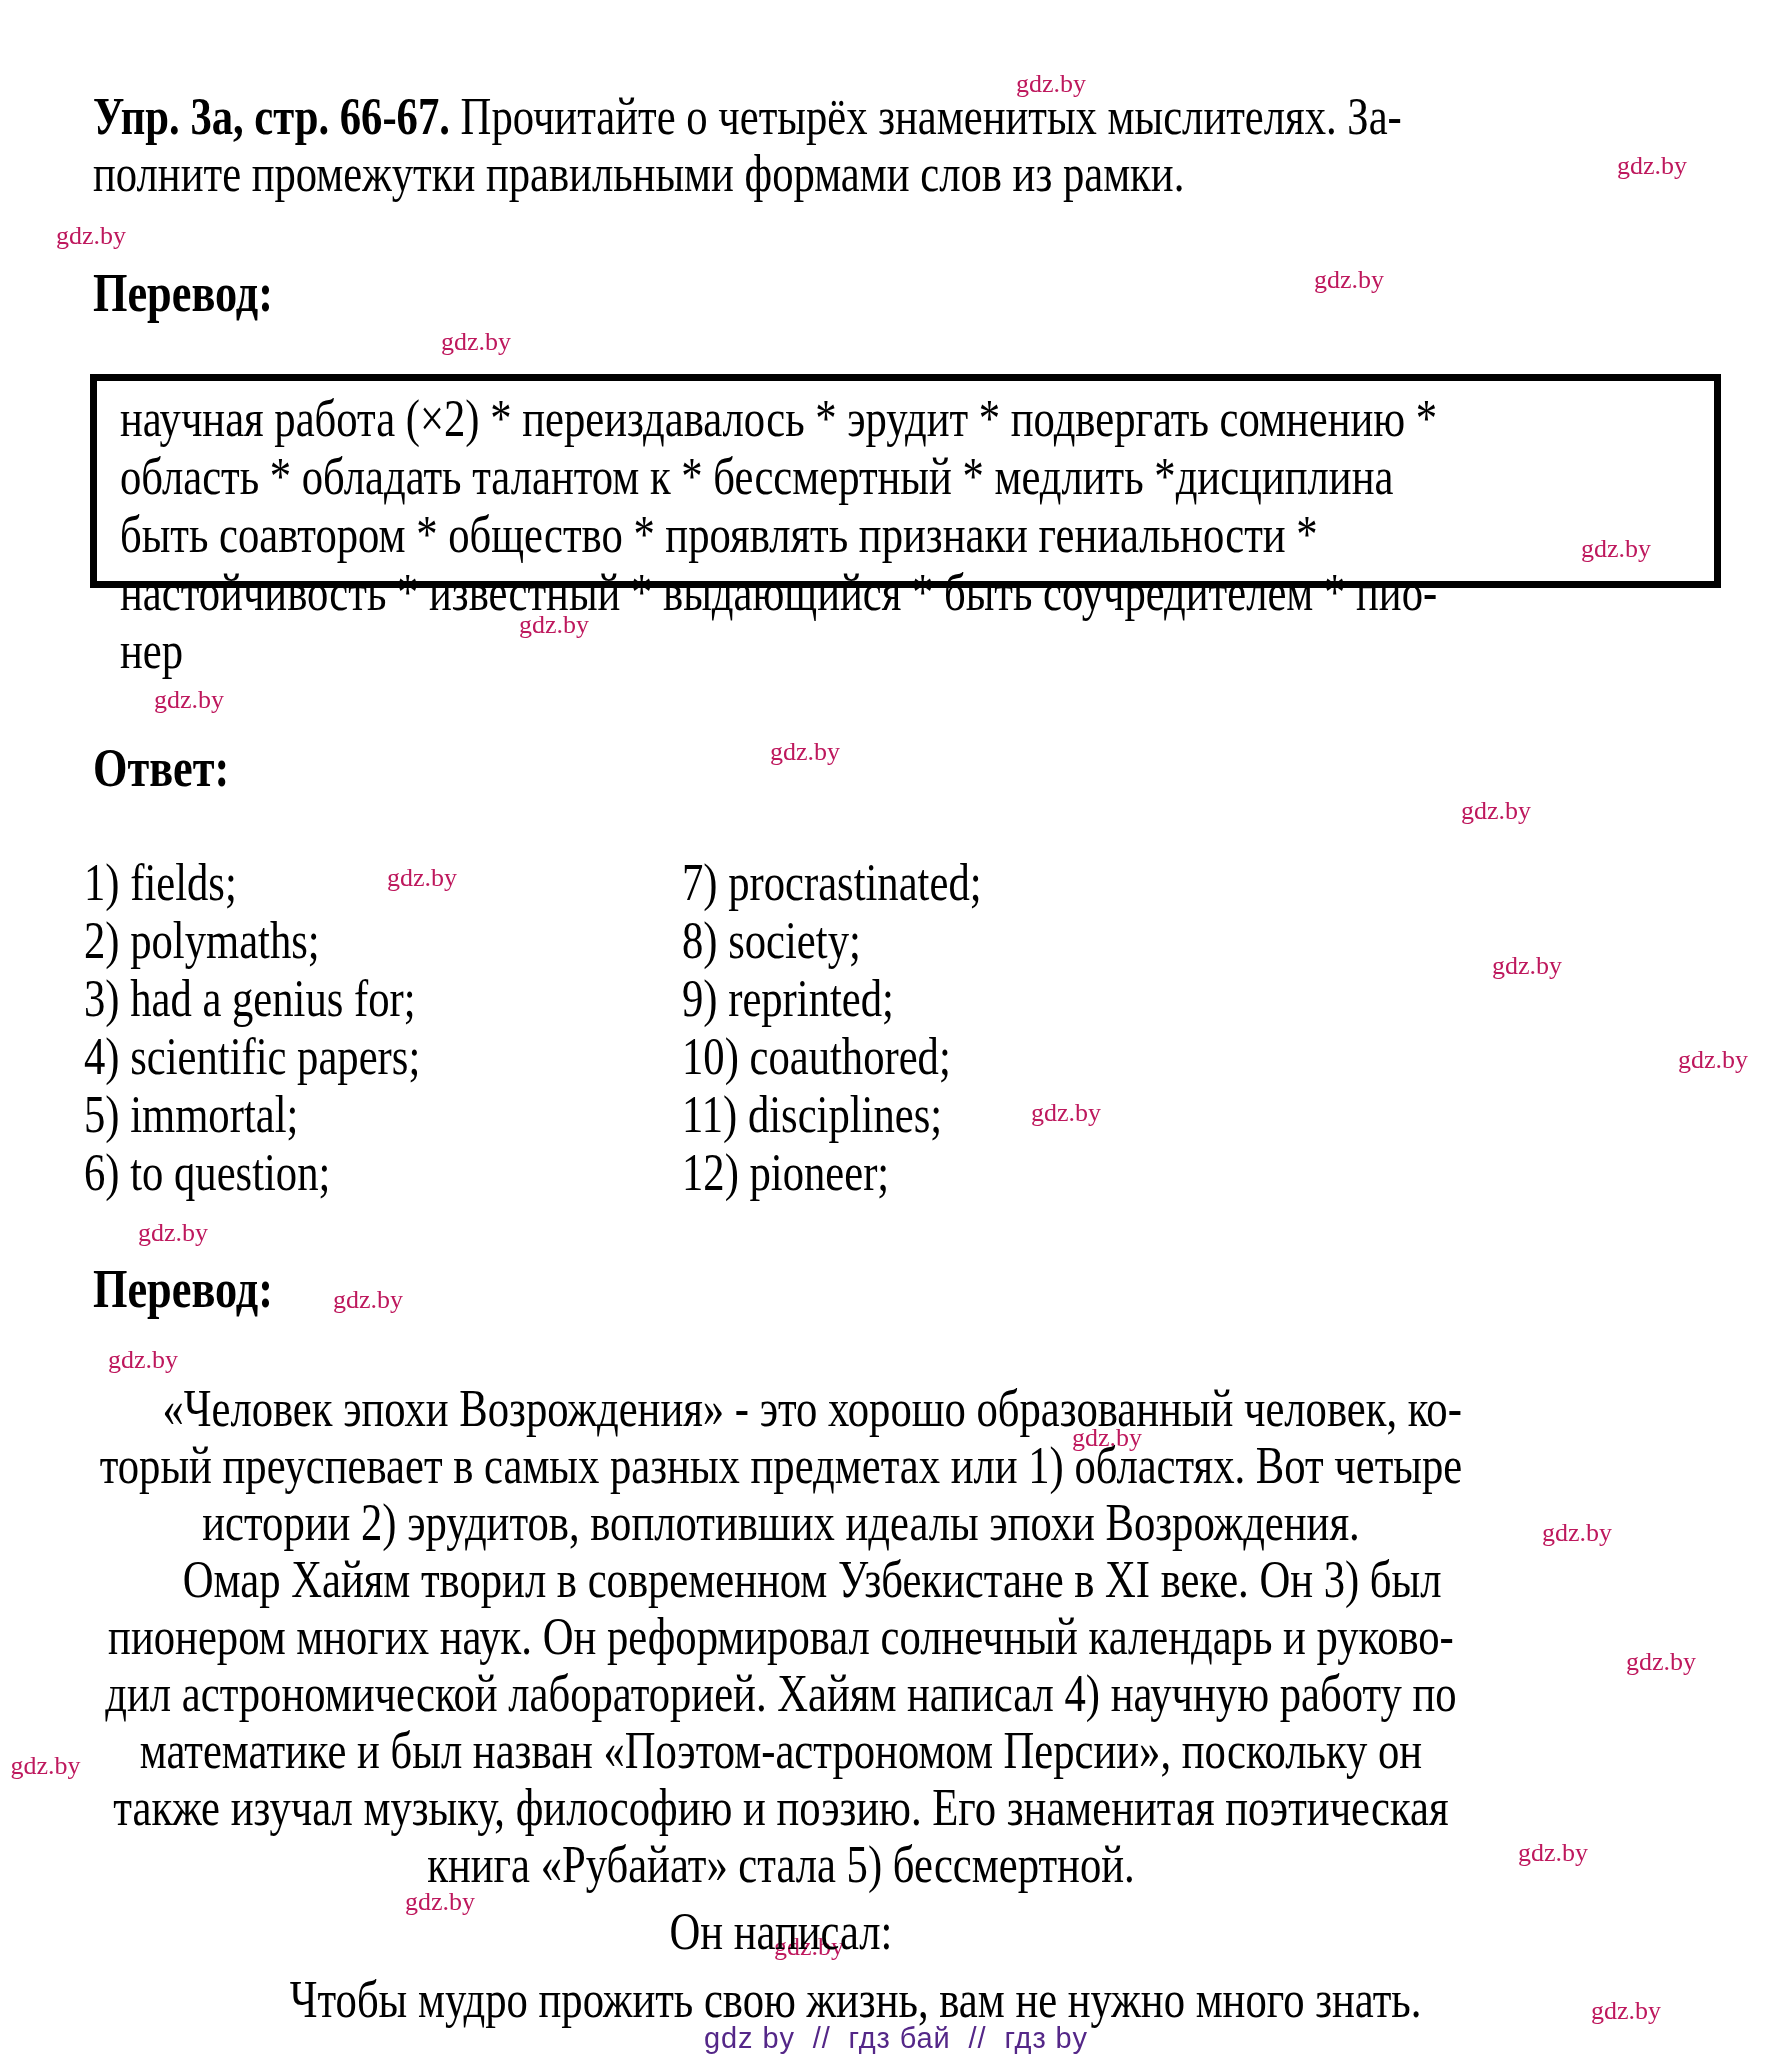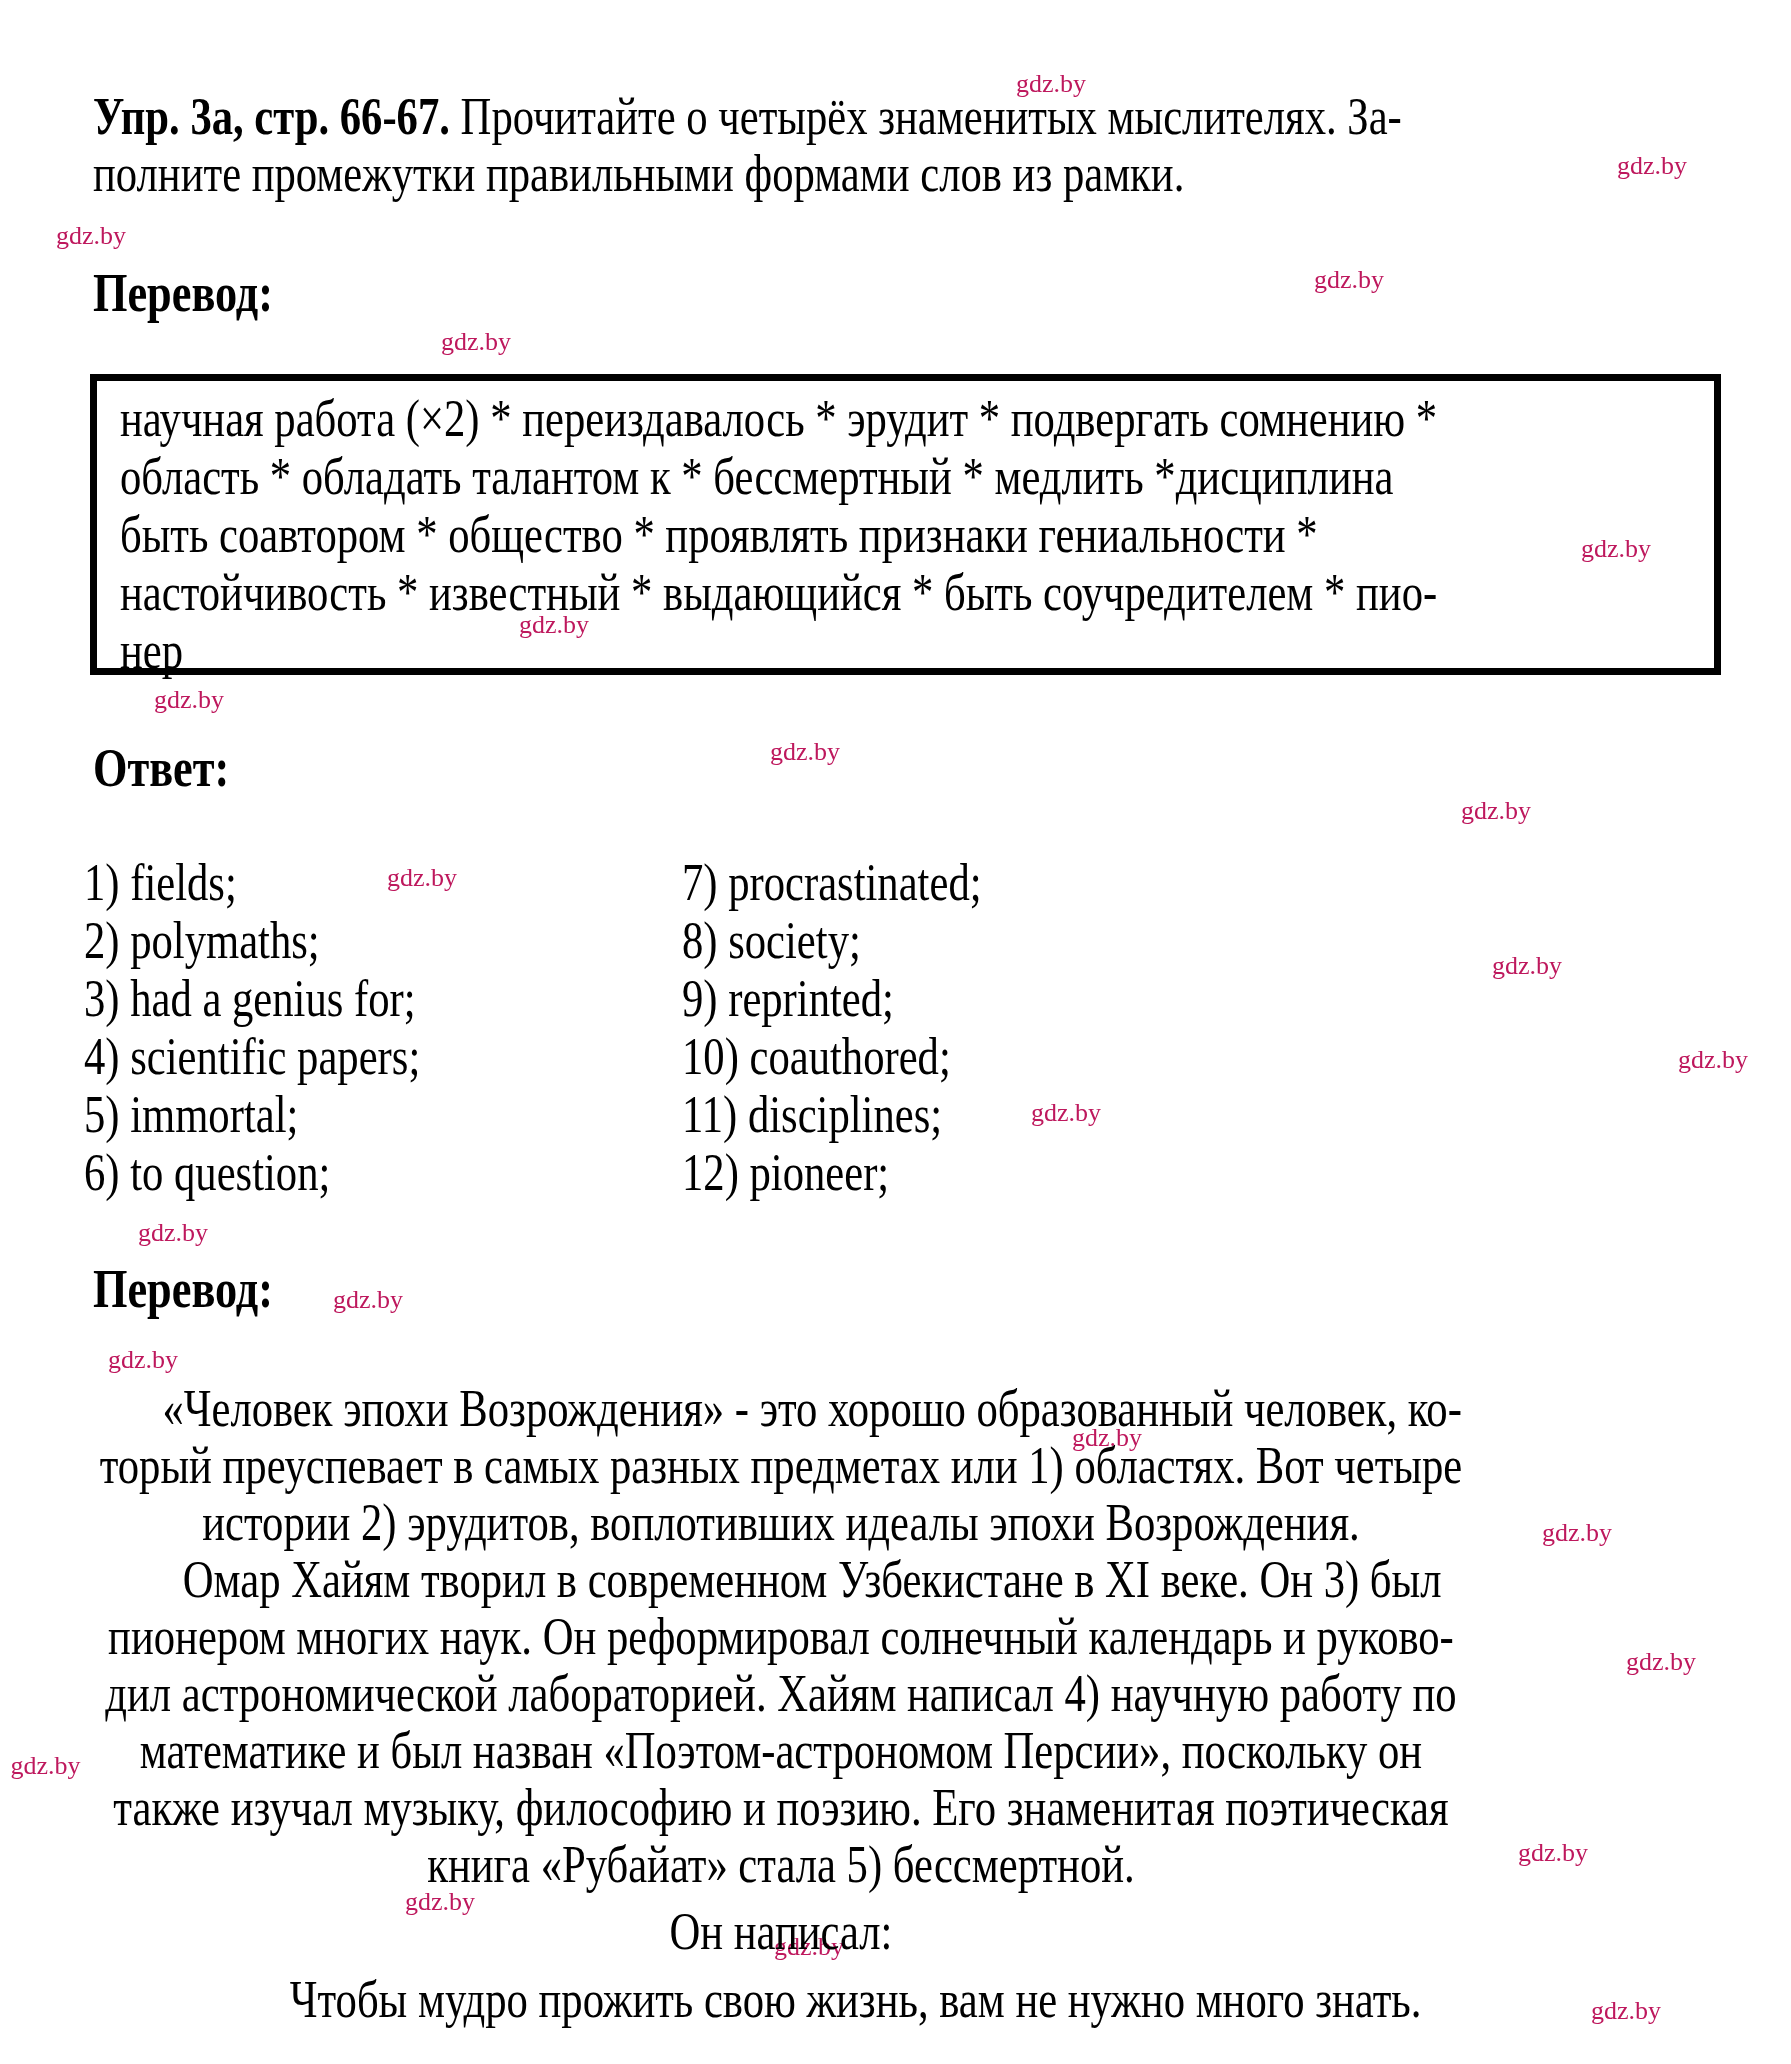--- a/index.html
+++ b/index.html
@@ -5,21 +5,21 @@
   html,body{margin:0;padding:0;background:#ffffff;}
   .page{position:relative;width:1792px;height:2065px;background:#ffffff;overflow:hidden;
         font-family:"Liberation Serif","DejaVu Serif",serif;color:#000;}
   .abs{position:absolute;}
   
   .ln{white-space:nowrap;transform:scaleX(0.82);transform-origin:0 0;
       font-size:52px;line-height:57px;}
   .b{font-weight:bold;}
   .heading{font-weight:bold;font-size:54px;}
   
-  .wordbox{left:90px;top:374px;width:1631px;height:301px;border:7px solid #000;
+  .wordbox{left:90px;top:374px;width:1631px;height:214px;border:7px solid #000;
            box-sizing:border-box;padding:8.6px 22.5px 0 22.5px;}
   .wordbox .ln{line-height:58px;}
   
   .anscol .ln{height:58px;line-height:58px;}
   
   .para .ln{height:57px;line-height:57px;}
   .indent{padding-left:76px;}
   .indent-quote{padding-left:182px;}
   .gap-top{margin-top:10.4px;}
   
@@ -107,15 +107,16 @@
     <div class="ln indent">Омар Хайям творил в современном Узбекистане в XI веке. Он 3) был</div>
     <div class="ln">пионером многих наук. Он реформировал солнечный календарь и руково-</div>
     <div class="ln">дил астрономической лабораторией. Хайям написал 4) научную работу по</div>
     <div class="ln">математике и был назван «Поэтом-астрономом Персии», поскольку он</div>
     <div class="ln">также изучал музыку, философию и поэзию. Его знаменитая поэтическая</div>
     <div class="ln">книга «Рубайат» стала 5) бессмертной.</div>
     <div class="ln gap-top">Он написал:</div>
     <div class="ln indent-quote gap-top">Чтобы мудро прожить свою жизнь, вам не нужно много знать.</div>
   </div>
 
+  <div class="abs footer" style="color:#542788;">gdz by  //  гдз бай  //  гдз by</div>
 
 </div>
 
 
 </body></html>

